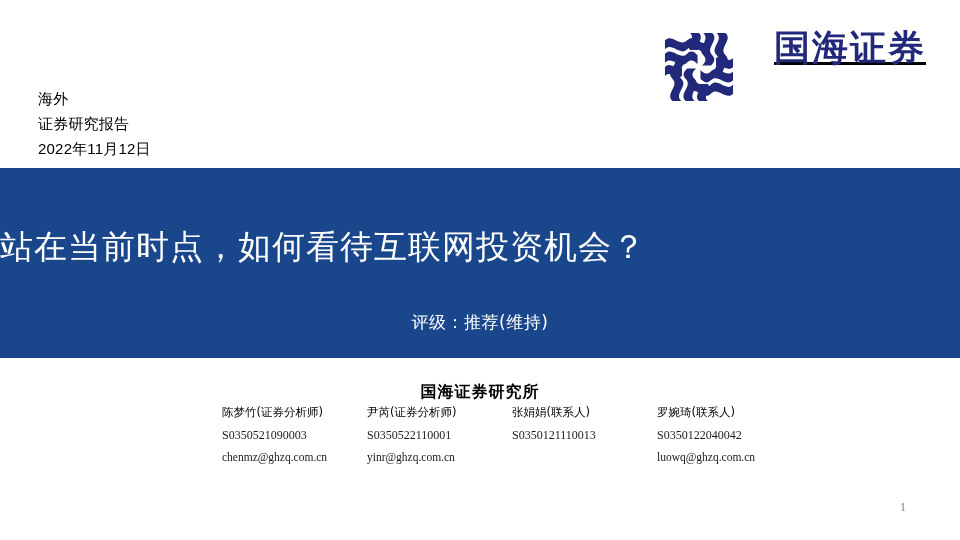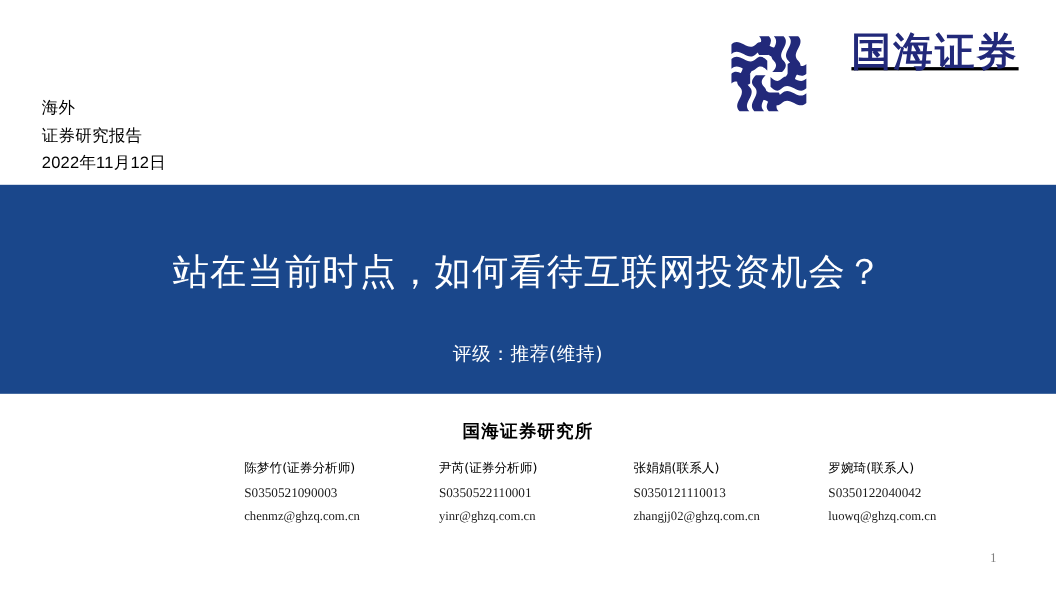--- a/index.html
+++ b/index.html
@@ -80,21 +80,21 @@
     top: 168px;
     width: 960px;
     height: 190px;
     background: #1a478b;
   }
   .band-title {
     position: absolute;
     left: 0;
     top: 58px;
     width: 960px;
-    text-align: center;
+    text-align: left;
     color: #ffffff;
     font-family: "DejaVu Sans", "Liberation Sans", sans-serif;
     font-size: 33px;
     line-height: 42px;
     letter-spacing: 1px;
     white-space: nowrap;
   }
   .band-rating {
     position: absolute;
     left: 0;
@@ -120,26 +120,25 @@
     font-family: "DejaVu Sans", "Liberation Sans", sans-serif;
     font-size: 16px;
     font-weight: bold;
     letter-spacing: 1px;
   }
 
   
   .contacts {
     position: absolute;
     left: 222px;
-    top: 416px;
+    top: 403px;
     width: 560px;
     display: flex;
     flex-direction: row;
     align-items: flex-start;
-    gap: 32px;
   }
   .contact {
     width: 145px;
     flex: 0 0 145px;
   }
   .contact .name {
     font-family: "DejaVu Sans", "Liberation Sans", sans-serif;
     font-size: 11.5px;
     color: #000000;
     line-height: 18px;
@@ -232,21 +231,20 @@
       <div class="email">chenmz@ghzq.com.cn</div>
     </div>
     <div class="contact">
       <div class="name">尹芮(证券分析师)</div>
       <div class="code">S0350522110001</div>
       <div class="email">yinr@ghzq.com.cn</div>
     </div>
     <div class="contact">
       <div class="name">张娟娟(联系人)</div>
       <div class="code">S0350121110013</div>
-      <div class="email">zhangjj02@ghzq.com.cn</div>
     </div>
     <div class="contact">
       <div class="name">罗婉琦(联系人)</div>
       <div class="code">S0350122040042</div>
       <div class="email">luowq@ghzq.com.cn</div>
     </div>
   </div>
 
   <div class="page-number">1</div>
 

